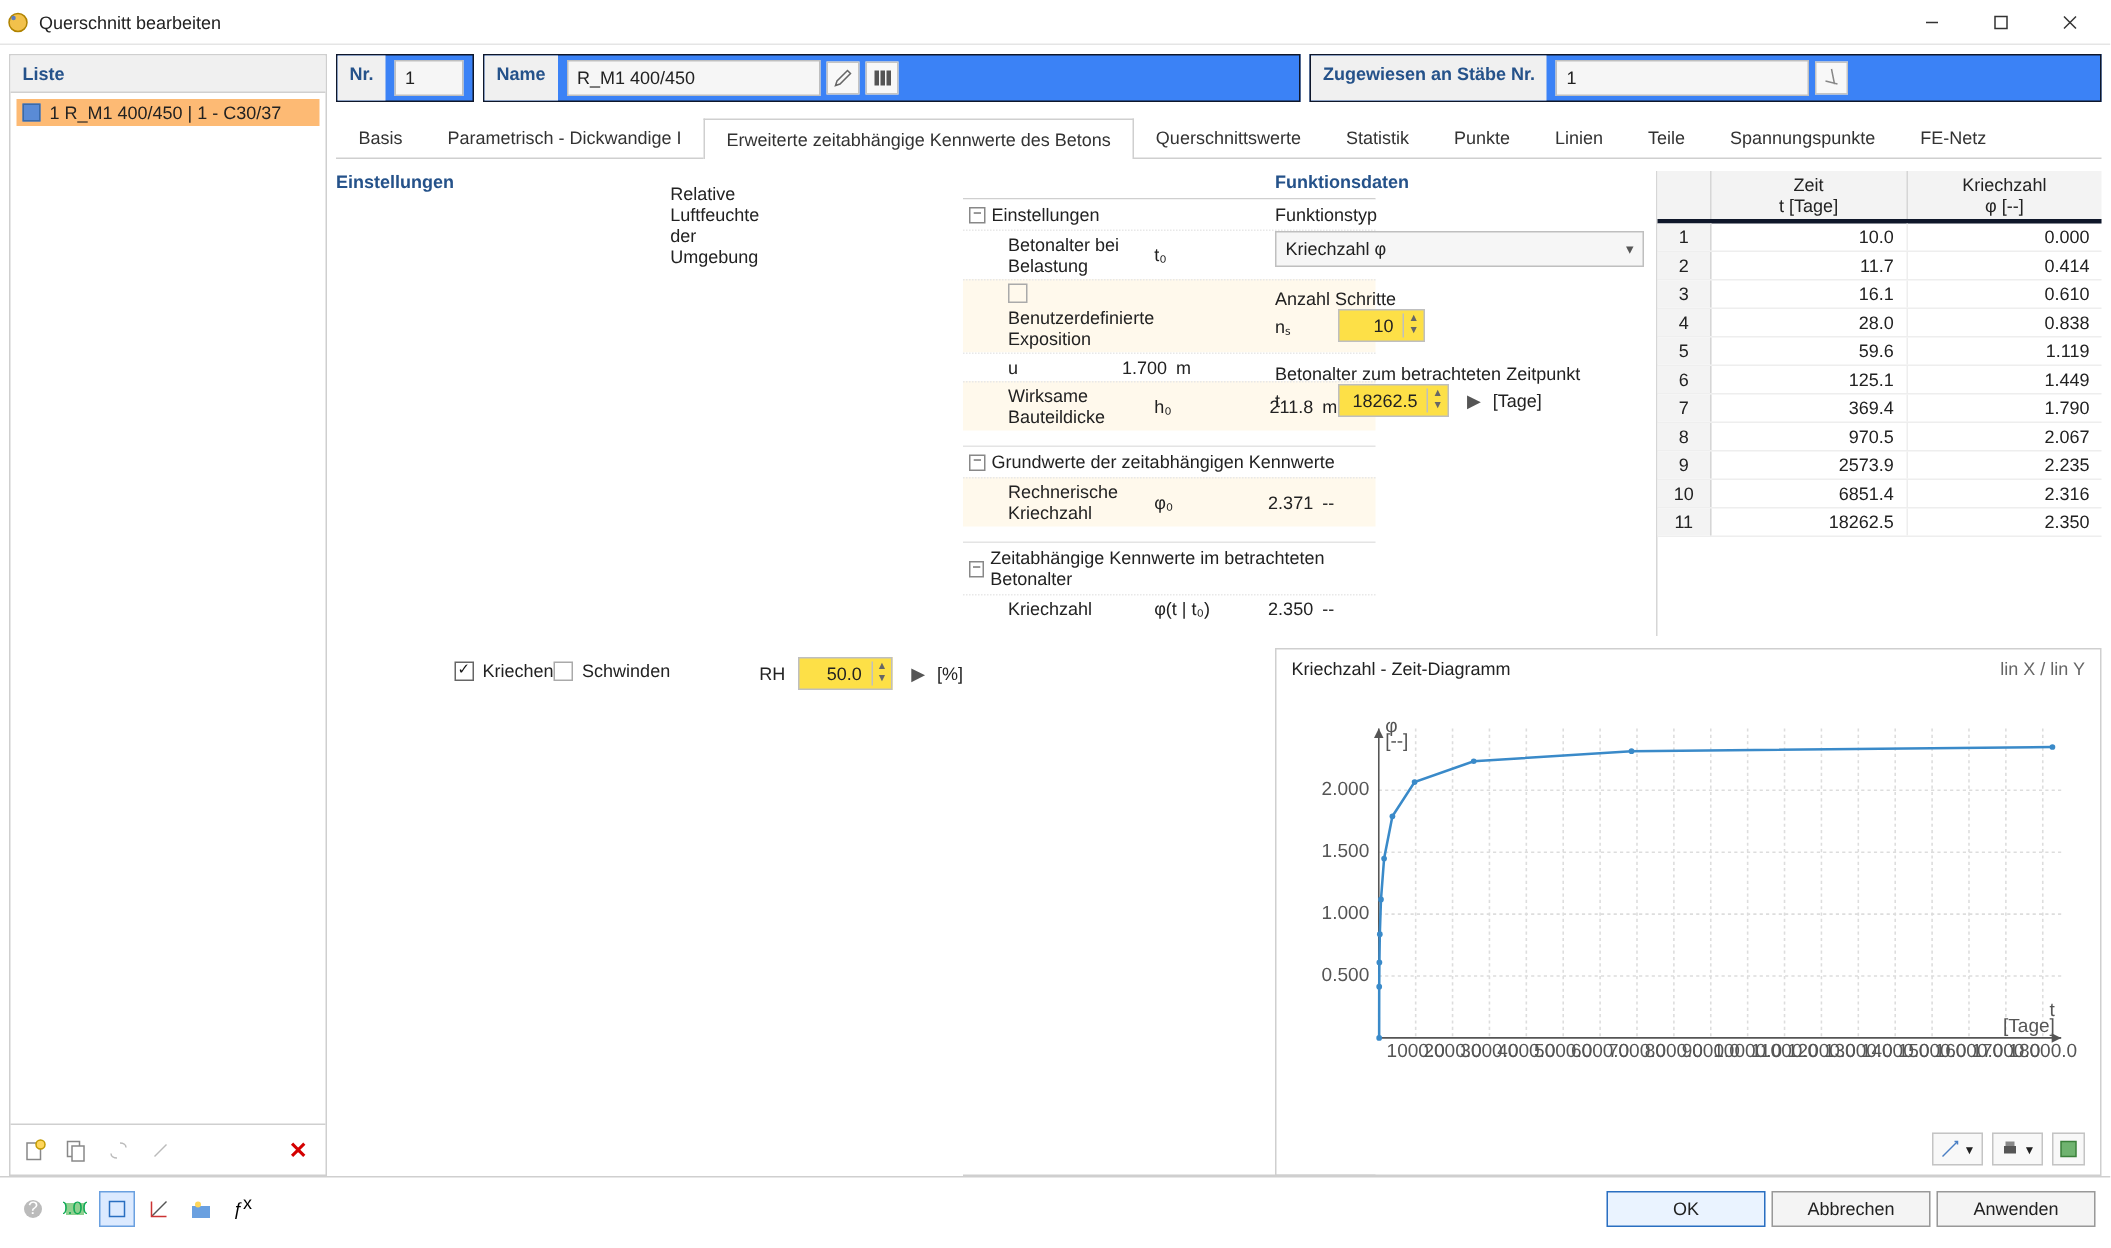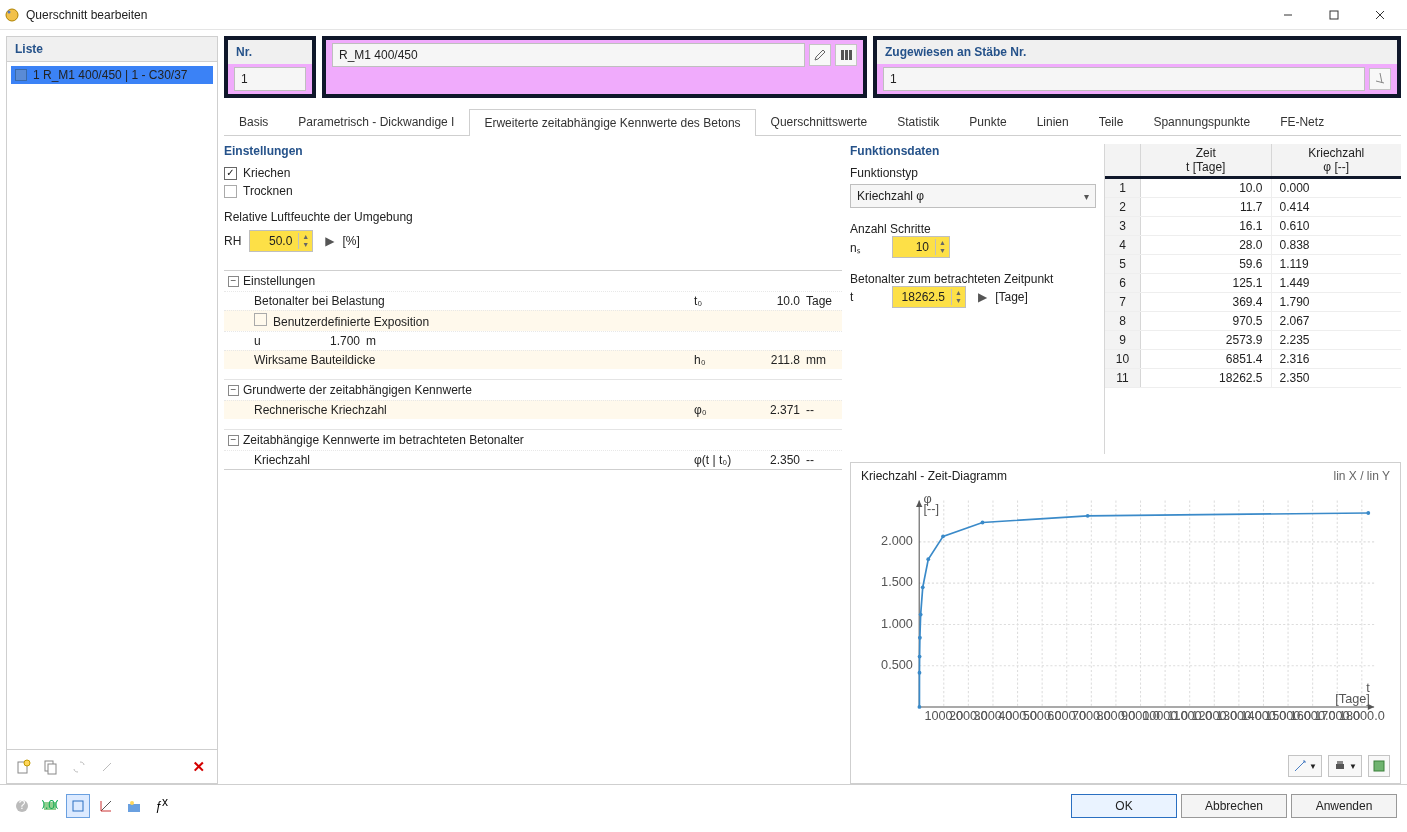--- a/index.html
+++ b/index.html
@@ -10,46 +10,46 @@
   .title-bar .ttext{flex:1}
   .win-btns{display:flex}
   .win-btn{width:46px;height:28px;display:flex;align-items:center;justify-content:center}
   .win-btn svg{stroke:#333}
   
   .outer{height:754px;padding:6px 6px 0 6px;display:flex;gap:6px;background:#fff}
   
   .left-pane{width:212px;border:1px solid #cfcfcf;background:#fff;display:flex;flex-direction:column}
   .pane-head{background:#f0f0f0;padding:5px 8px;color:#25528a;font-weight:600;border-bottom:1px solid #d0d0d0}
   .list-body{flex:1;padding:4px}
-  .list-item{background:#3b82f6;padding:2px 4px;display:flex;align-items:center;gap:6px}
+  .list-item{background:#fdba74;padding:2px 4px;display:flex;align-items:center;gap:6px}
   .list-sq{width:12px;height:12px;background:#5a8bd6;border:1px solid #3a6aa9}
   .left-toolbar{height:34px;border-top:1px solid #cfcfcf;display:flex;align-items:center;padding:0 4px;gap:4px}
   .tb-btn{width:24px;height:24px;display:flex;align-items:center;justify-content:center;border:1px solid transparent;border-radius:2px}
   .tb-btn svg{width:16px;height:16px}
   .tb-close{margin-left:auto;color:#d40000;font-weight:bold;font-size:15px;padding:0 8px}
   
   .right-pane{flex:1;display:flex;flex-direction:column}
   .header-row{display:flex;gap:6px;margin-bottom:4px}
-  .hbox{border:4px solid #0f172a;background:#f0abfc;display:flex;flex-direction:column}
+  .hbox{border:1px solid #0f172a;background:#3b82f6;display:flex;}
   .hbox .lbl{background:#f0f0f0;padding:5px 8px;color:#25528a;font-weight:600;font-size:12px}
   .hbox .val{padding:3px 6px}
   .hbox input{width:100%;border:1px solid #bfbfbf;padding:4px 6px;background:#f6f6f6}
   .nr-box{width:92px}
   .name-box{flex:1}
   .assign-box{width:528px}
   .inp-row{display:flex;align-items:center;gap:4px}
   .icon-btn{width:22px;height:22px;border:1px solid #c4c4c4;background:#f8f8f8;display:flex;align-items:center;justify-content:center}
   .icon-btn svg{width:14px;height:14px}
   
   .tabs{display:flex;border-bottom:1px solid #cfcfcf;margin-top:6px}
   .tab{padding:6px 14px;border:1px solid transparent;border-bottom:none;background:transparent;color:#333;cursor:default}
   .tab.active{background:#fff;border-color:#cfcfcf;position:relative;top:1px}
   
   .content{flex:1;display:flex;gap:8px;padding-top:8px}
-  .col-left{width:618px;display:flex;flex-direction:column}
+  .col-left{width:618px;display:flex;flex-direction:row}
   .col-right{flex:1;display:flex;flex-direction:column;gap:8px}
   .sec-title{color:#25528a;font-weight:600;margin-bottom:8px}
   .chk-row{display:flex;align-items:center;gap:6px;margin-bottom:4px}
   .chk{width:13px;height:13px;border:1px solid #666;display:inline-flex;align-items:center;justify-content:center}
   .chk.on::after{content:"✓";font-size:10px;line-height:1;color:#111}
   .chk.off{border-color:#aaa}
   .sub-label{margin-top:8px;margin-bottom:6px}
   .spin{display:inline-flex;align-items:center;border:1px solid #bfbfbf;background:#fde047}
   .spin .sval{padding:3px 6px;text-align:right;min-width:48px}
   .spin-arrows{display:flex;flex-direction:column;border-left:1px solid #bfbfbf}
@@ -75,21 +75,21 @@
   
   .data-tbl{flex:1;border-left:1px solid #d6d6d6}
   .dt-head{display:flex;background:#f3f3f3;border-bottom:3px solid #0f172a}
   .dt-head>div{padding:2px 8px;text-align:center;border-right:1px solid #d6d6d6}
   .dt-h-idx{width:36px}
   .dt-h-t{flex:1}
   .dt-h-k{flex:1;border-right:none!important}
   .dt-row{display:flex;border-bottom:1px solid #eee}
   .dt-idx{width:36px;background:#f3f3f3;text-align:center;padding:2px 0;border-right:1px solid #d6d6d6}
   .dt-t{flex:1;text-align:right;padding:2px 8px;border-right:1px solid #eee}
-  .dt-k{flex:1;text-align:left;padding:2px 8px}
+  .dt-k{flex:1;text-align:right;padding:2px 8px}
   
   .chart-box{flex:1;border:1px solid #cfcfcf;padding:6px 10px;position:relative;display:flex;flex-direction:column}
   .chart-head{display:flex;justify-content:space-between;color:#25528a}
   .chart-head .scale{color:#666}
   .chart-foot{display:flex;justify-content:flex-end;gap:6px;margin-top:4px}
   .svg-ch{flex:1}
   
   .bottom{height:42px;border-top:1px solid #cfcfcf;display:flex;align-items:center;padding:0 10px;gap:4px}
   .bottom .bb{width:24px;height:24px;display:flex;align-items:center;justify-content:center;border:1px solid transparent}
   .bottom .bb.active{border:1px solid #6aa0e0;background:#dceaff}
@@ -166,20 +166,21 @@
     </div>
   </div>
 
   <div class="right-pane">
     <div class="header-row">
       <div class="hbox nr-box">
         <div class="lbl">Nr.</div>
         <div class="val"><input value="1" style=""></div>
       </div>
       <div class="hbox name-box">
+        <div class="lbl">Name</div>
         <div class="val inp-row">
           <input style="flex: 1 1 0%;" value="R_M1 400/450">
           <div class="icon-btn">
               <svg viewBox="0 0 14 14">
                 <path d="M2 12l1-3 7-7 2 2-7 7-3 1z" fill="none" stroke="#666"></path>
               </svg>
             </div>
           <div class="icon-btn">
               <svg viewBox="0 0 14 14">
                 <rect x="2" y="2" width="3" height="10" fill="#555"></rect>
@@ -218,21 +219,21 @@
     <div class="content">
 
       <div class="col-left">
         <div class="sec-title">Einstellungen</div>
         <div class="chk-row">
           <span class="chk on"></span>
           <span>Kriechen</span>
         </div>
         <div class="chk-row disabled">
           <span class="chk off"></span>
-          <span>Trocknen</span>
+          <span>Schwinden</span>
         </div>
         <div class="sub-label">Relative Luftfeuchte der Umgebung</div>
         <div style="display:flex;align-items:center;gap:8px">
           <span>RH</span>
           <span class="spin">
             <span class="sval">50.0</span>
             <span class="spin-arrows">
                 <span>▲</span>
                 <span>▼</span>
               </span>

